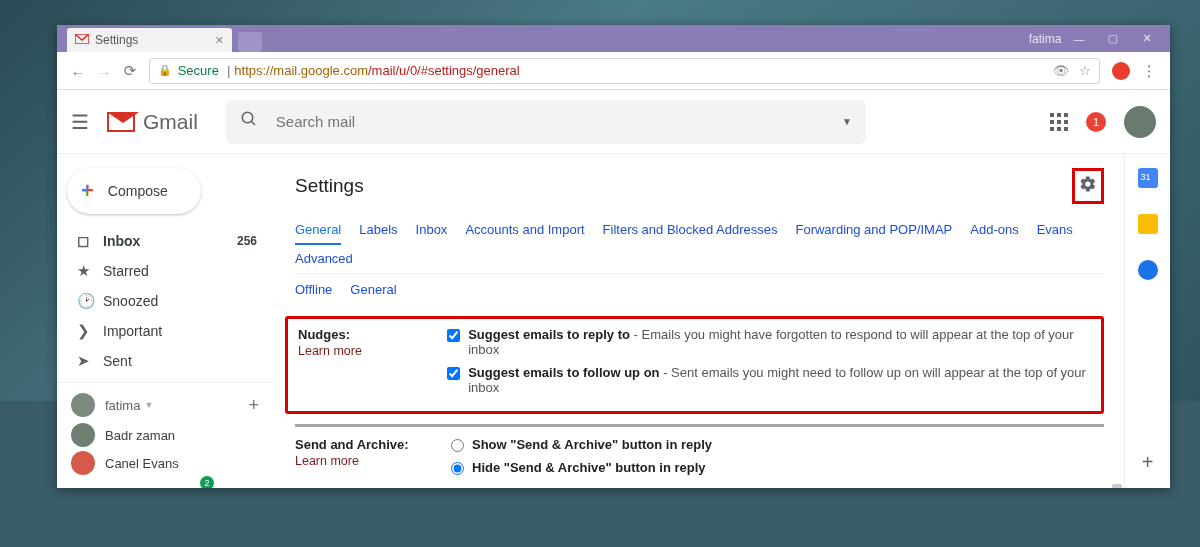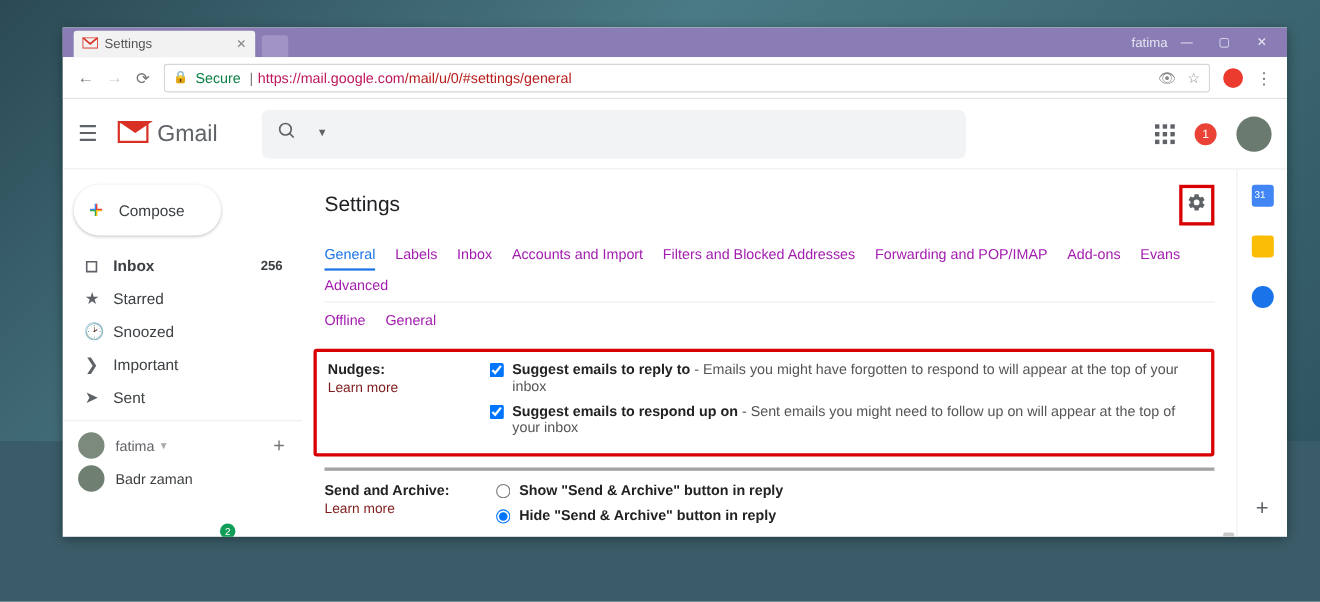--- a/index.html
+++ b/index.html
@@ -15,28 +15,28 @@
   .newtab{width:24px;height:20px;background:#9f94c4;margin-left:6px;border-radius:3px}
   .winctrl{margin-left:auto;display:flex;align-items:center;height:27px;color:#e8e3f3;font-size:11px;padding-right:6px}
   .winctrl span{display:inline-flex;align-items:center;justify-content:center;width:34px;height:27px}
   .winuser{font-size:12px;padding:0 10px}
   
   .addrbar{height:38px;background:#fff;border-bottom:1px solid #e0e0e0;display:flex;align-items:center;padding:0 8px;font-size:13px;color:#555}
   .addrbar .btn{width:26px;text-align:center;color:#777;font-size:15px}
   .omnibox{flex:1;height:26px;border:1px solid #d6d6d6;border-radius:3px;display:flex;align-items:center;padding:0 8px;margin:0 6px}
   .omnibox .lock{color:#0b8043;font-size:11px;margin-right:6px}
   .omnibox .secure{color:#0b8043;font-size:13px;margin-right:4px}
-  .omnibox .urlhost{color:#be185d}
+  .omnibox .urlhost{color:#a16207}
   .omnibox .urlpath{color:#b91c1c}
   .omnibox .right{margin-left:auto;display:flex;gap:10px;color:#888}
   .addrbar .shield{width:18px;height:18px;border-radius:50%;background:#ea3b2e;margin:0 6px}
   
   .gheader{height:64px;border-bottom:1px solid #eee;display:flex;align-items:center;padding:0 14px}
   .hamburger{width:22px;color:#5f6368;font-size:20px;margin-right:14px}
-  .glogo{display:flex;margin-right:40px}
+  .glogo{display:flex;align-items:center;margin-right:28px}
   .glogo .m{width:28px;height:20px;border:2px solid #d93025;position:relative;margin-right:8px}
   .glogo .m::after{content:"";position:absolute;left:-2px;top:-2px;width:0;height:0;border-left:16px solid transparent;border-right:16px solid transparent;border-top:11px solid #d93025}
   .glogo .txt{font-size:21px;color:#5f6368}
   .searchbox{flex:0 0 640px;height:44px;background:#f1f3f4;border-radius:6px;display:flex;align-items:center;padding:0 14px}
   .searchbox .sicon{color:#5f6368;margin-right:18px;font-size:17px}
   .searchbox input{border:none;background:transparent;font-size:15px;color:#5f6368;flex:1;outline:none}
   .searchbox .drop{color:#5f6368;font-size:10px}
   .hgap{flex:1}
   .apps{width:18px;height:18px;display:grid;grid-template-columns:repeat(3,4px);grid-template-rows:repeat(3,4px);gap:3px}
   .apps i{background:#5f6368}
@@ -56,21 +56,21 @@
   .sb-user .caret{font-size:9px;margin-left:4px;color:#aaa}
   .sb-user .plus2{margin-left:auto;margin-right:16px;color:#777;font-size:18px}
   .contact{display:flex;align-items:center;height:28px;padding-left:14px;font-size:13px;color:#3c4043}
   .contact .cav{width:24px;height:24px;border-radius:50%;margin-right:10px}
   .main{flex:1;padding:14px 20px 0 20px;position:relative;overflow:hidden}
   .settings-head{display:flex;align-items:center;margin-bottom:12px}
   .settings-head h1{font-size:19px;font-weight:normal;color:#202124}
   .gear-box{margin-left:auto;border:3px solid #d80000;padding:4px}
   .gear-box .gear{color:#5f6368;font-size:16px}
   .tabs{display:flex;flex-wrap:wrap;gap:0;font-size:13px;color:#1a73e8;border-bottom:1px solid #eee;padding-bottom:1px}
-  .tabs span{margin-right:18px;padding:6px 0;color:#a21caf;cursor:pointer}
+  .tabs span{margin-right:18px;padding:6px 0;color:#1d4ed8;cursor:pointer}
   .tabs span.active{color:#1a73e8;border-bottom:2px solid #1a73e8;font-weight:500}
   .tabs.row2{border-bottom:none;margin-top:2px;margin-bottom:12px}
   .section{display:flex;padding:10px 0;border-top:3px solid #a3a3a3;font-size:13px;color:#222}
   .section .left{width:156px}
   .section .left .lbl{font-weight:bold}
   .section .left .lm{color:#7f1d1d;font-size:12.5px;margin-top:2px;display:inline-block}
   .section .right .row{display:flex;align-items:flex-start;margin-bottom:8px}
   .section .right .row input{margin-right:8px;margin-top:2px}
   .section .right .row .b{font-weight:bold}
   .section .right .row .d{color:#555}
@@ -141,20 +141,21 @@
         <div class="m"></div>
         <div class="txt">Gmail</div>
       </div>
       <div class="searchbox">
         <span class="sicon">
           <svg width="18" height="18" viewBox="0 0 24 24" fill="none" stroke="#5f6368" stroke-width="2">
               <circle cx="10" cy="10" r="7"></circle>
               <line x1="20" y1="20" x2="15" y2="15"></line>
             </svg>
         </span>
+        <input placeholder="Search mail" style="">
         <span class="drop">▼</span>
       </div>
       <div class="hgap"></div>
       <div class="apps">
           <i></i>
           <i></i>
           <i></i>
           <i></i>
           <i></i>
           <i></i>
@@ -197,20 +198,24 @@
         <div style="border-top:1px solid #eee;margin:6px 0"></div>
         <div class="sb-user">
           <div class="uav"></div>
           <span>fatima</span>
           <span class="caret">▼</span>
           <span class="plus2">+</span>
         </div>
         <div class="contact">
           <div class="cav" style="background:#6f7f72"></div>
           <span>Badr zaman</span>
+        </div>
+        <div class="contact">
+          <div class="cav" style="background:#d65a4a"></div>
+          <span>Canel Evans</span>
         </div>
         <div class="hang">2</div>
       </div>
 
       <div class="main">
         <div class="settings-head">
           <h1>Settings</h1>
           <div class="gear-box">
             <span class="gear">
               <svg width="18" height="18" viewBox="0 0 24 24" fill="#5f6368">
@@ -241,21 +246,21 @@
               <div class="lbl">Nudges:</div>
               <a class="lm">Learn more</a>
             </div>
             <div class="right">
               <div class="row">
                 <input type="checkbox" checked="" style="">
                 <div><span class="b">Suggest emails to reply to</span><span class="d"> - Emails you might have forgotten to respond to will appear at the top of your inbox</span></div>
               </div>
               <div class="row">
                 <input type="checkbox" checked="" style="">
-                <div><span class="b">Suggest emails to respond up on</span><span class="d"> - Sent emails you might need to follow up on will appear at the top of your inbox</span></div>
+                <div><span class="b">Suggest emails to follow up on</span><span class="d"> - Sent emails you might need to follow up on will appear at the top of your inbox</span></div>
               </div>
             </div>
           </div>
         </div>
 
         <div class="section">
           <div class="left">
             <div class="lbl">Send and Archive:</div>
             <a class="lm">Learn more</a>
           </div>

